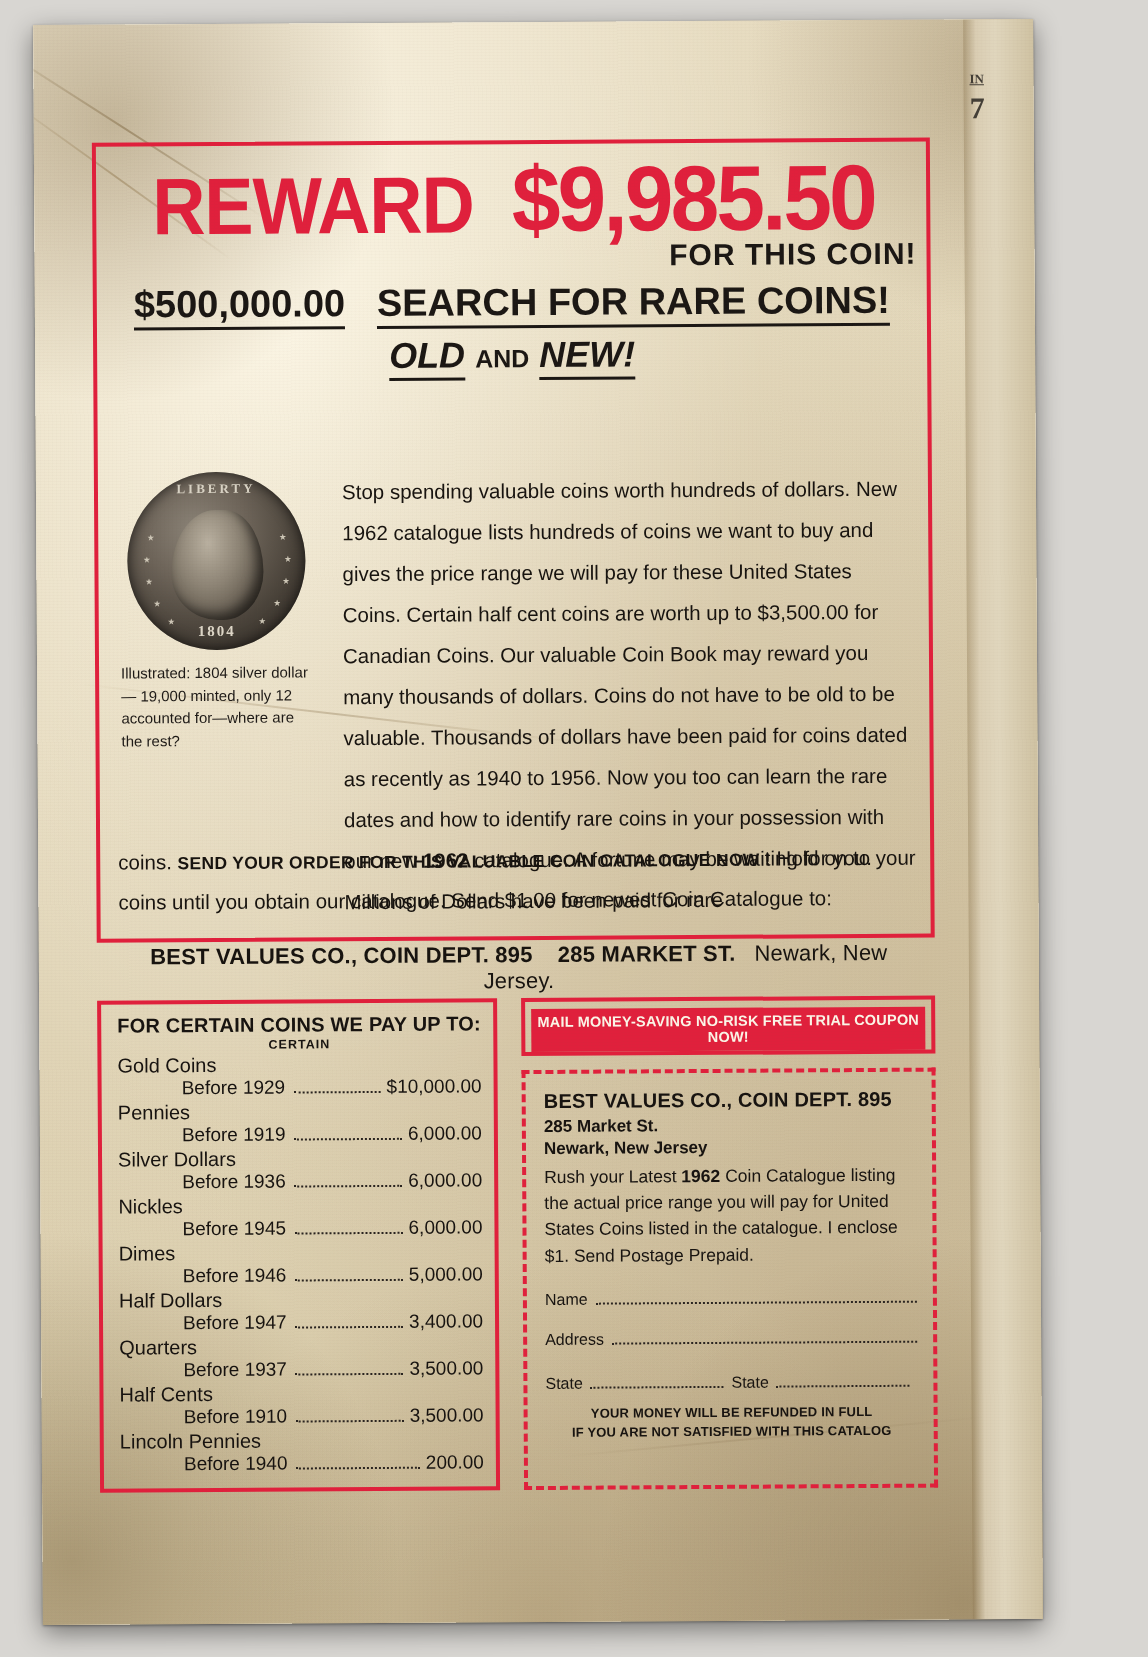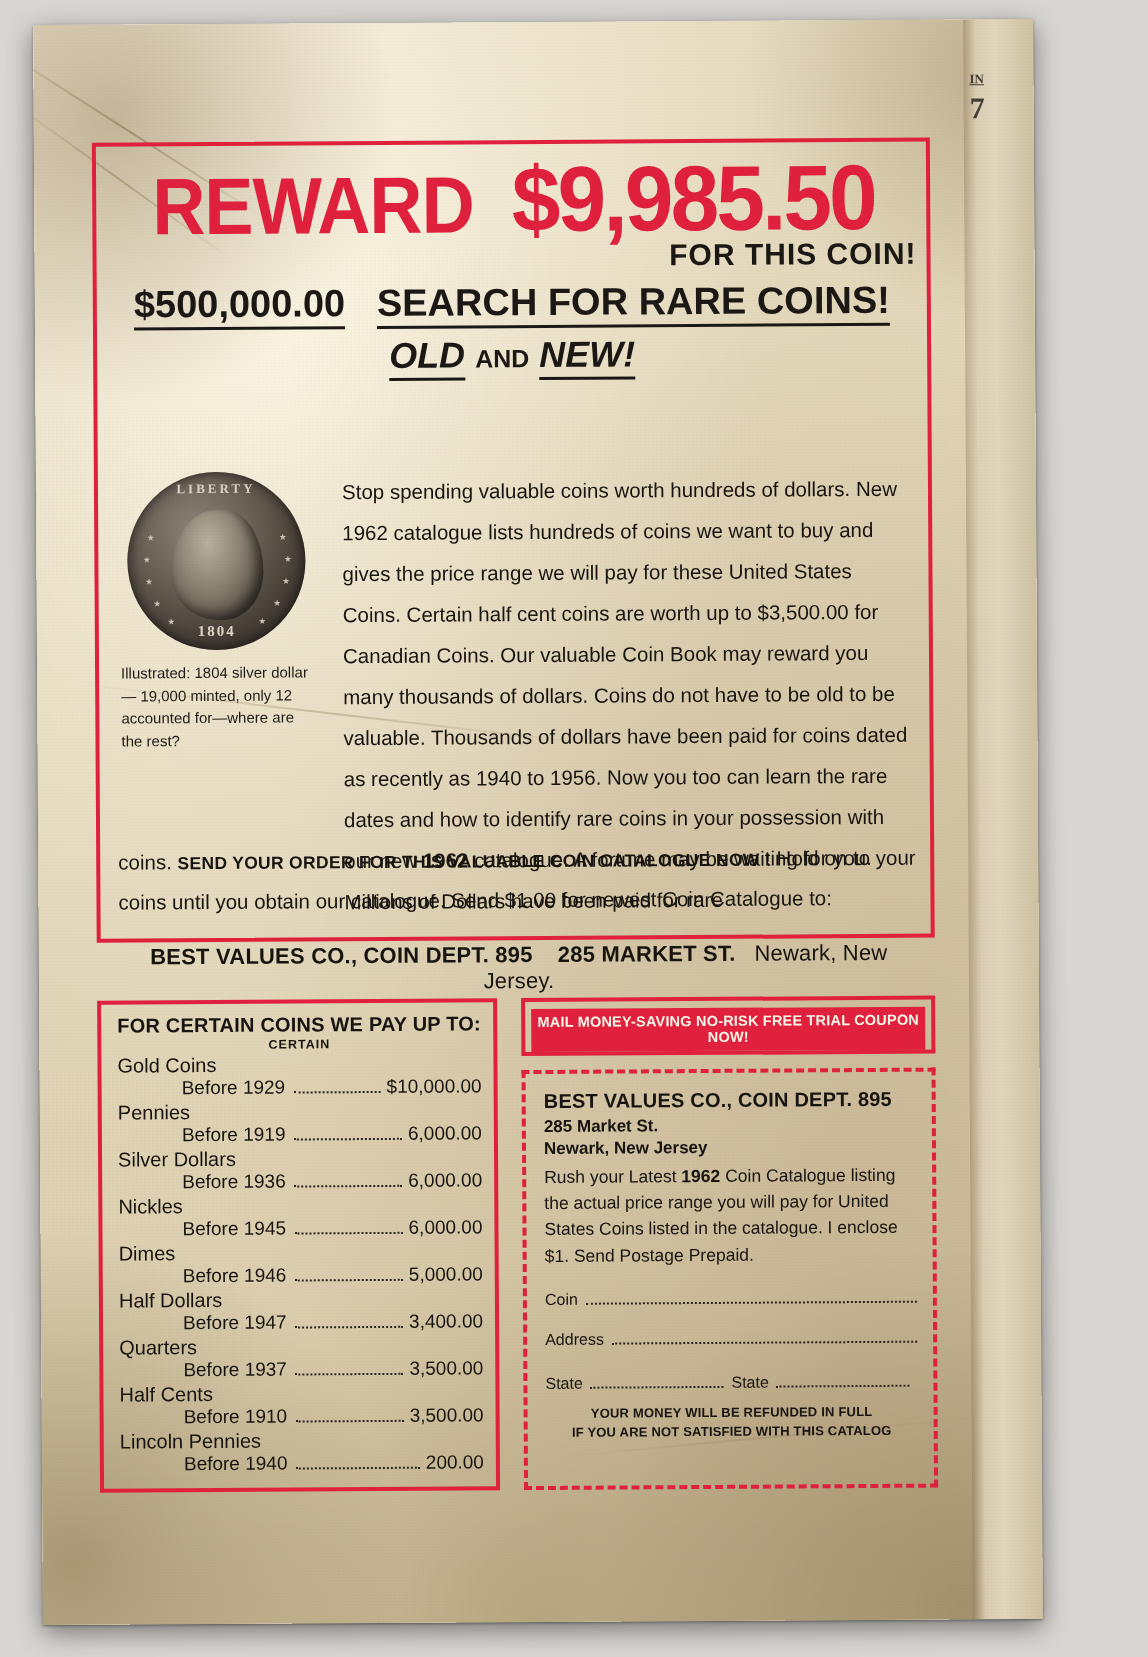--- a/index.html
+++ b/index.html
@@ -569,21 +569,21 @@
         <div class="coupon-company">BEST VALUES CO., COIN DEPT. 895</div>
         <div class="coupon-addr">
           <div>285 Market St.</div>
           <div>Newark, New Jersey</div>
         </div>
         <div class="coupon-body">
           <span>   Rush your Latest </span><b>1962</b><span> Coin Catalogue listing the actual price range you will pay for United States Coins listed in the catalogue. I enclose $1. Send Postage Prepaid.</span>
         </div>
 
         <div class="field">
-          <span class="lbl">Coin</span>
+          <span class="lbl">Name</span>
           <span class="dots"></span>
         </div>
         <div class="field">
           <span class="lbl">Address</span>
           <span class="dots"></span>
         </div>
         <div class="field-citystate">
           <span class="lbl">State</span>
           <span class="dots"></span>
           <span class="lbl">State</span>

